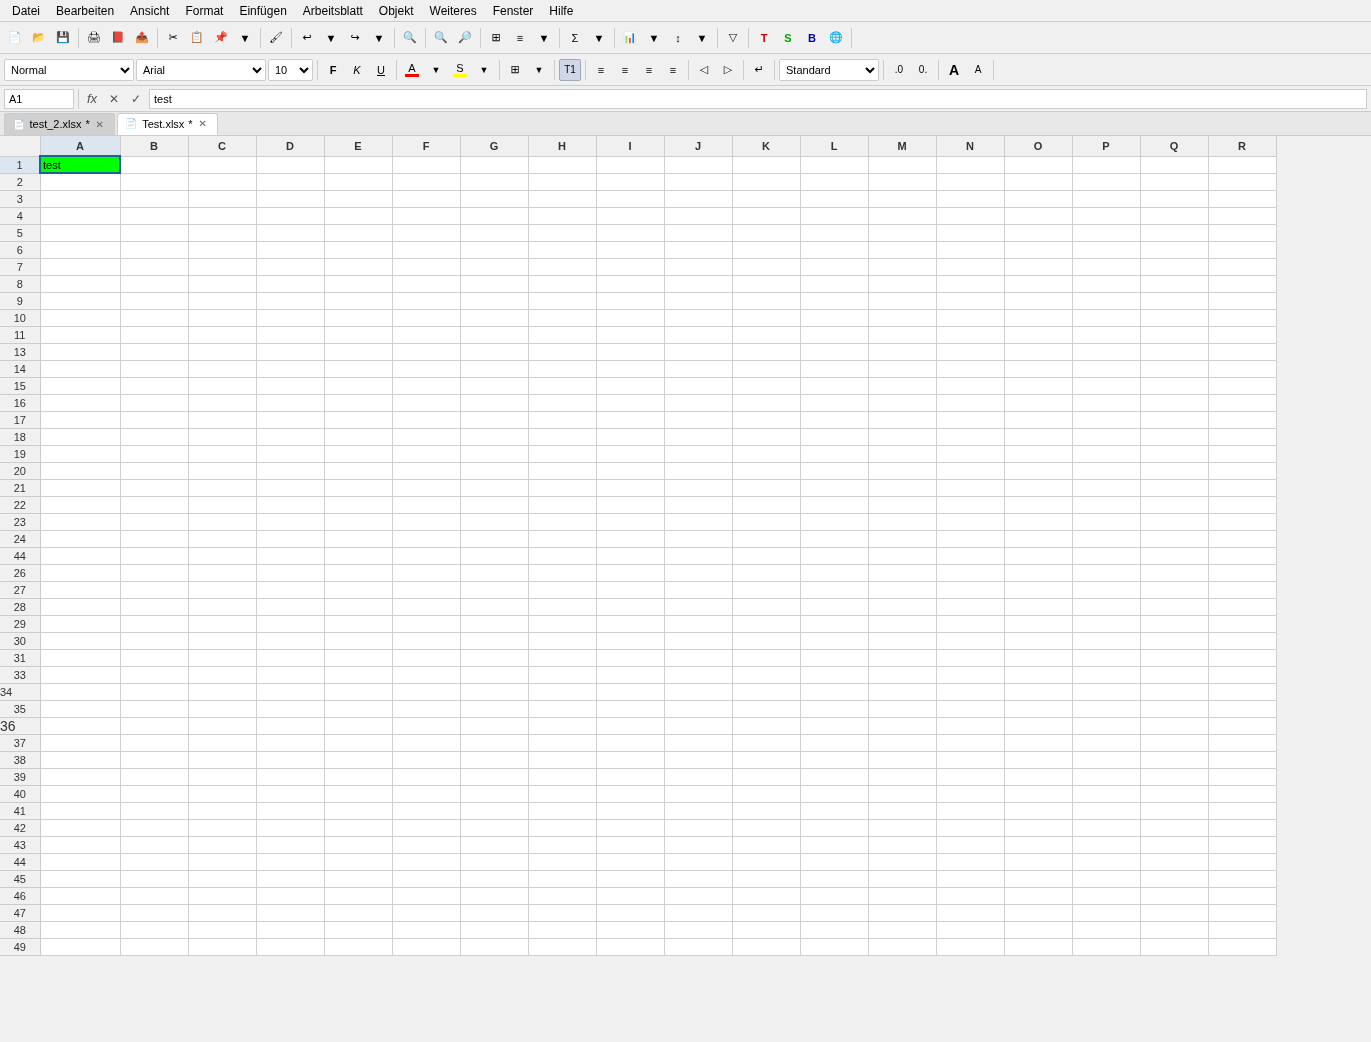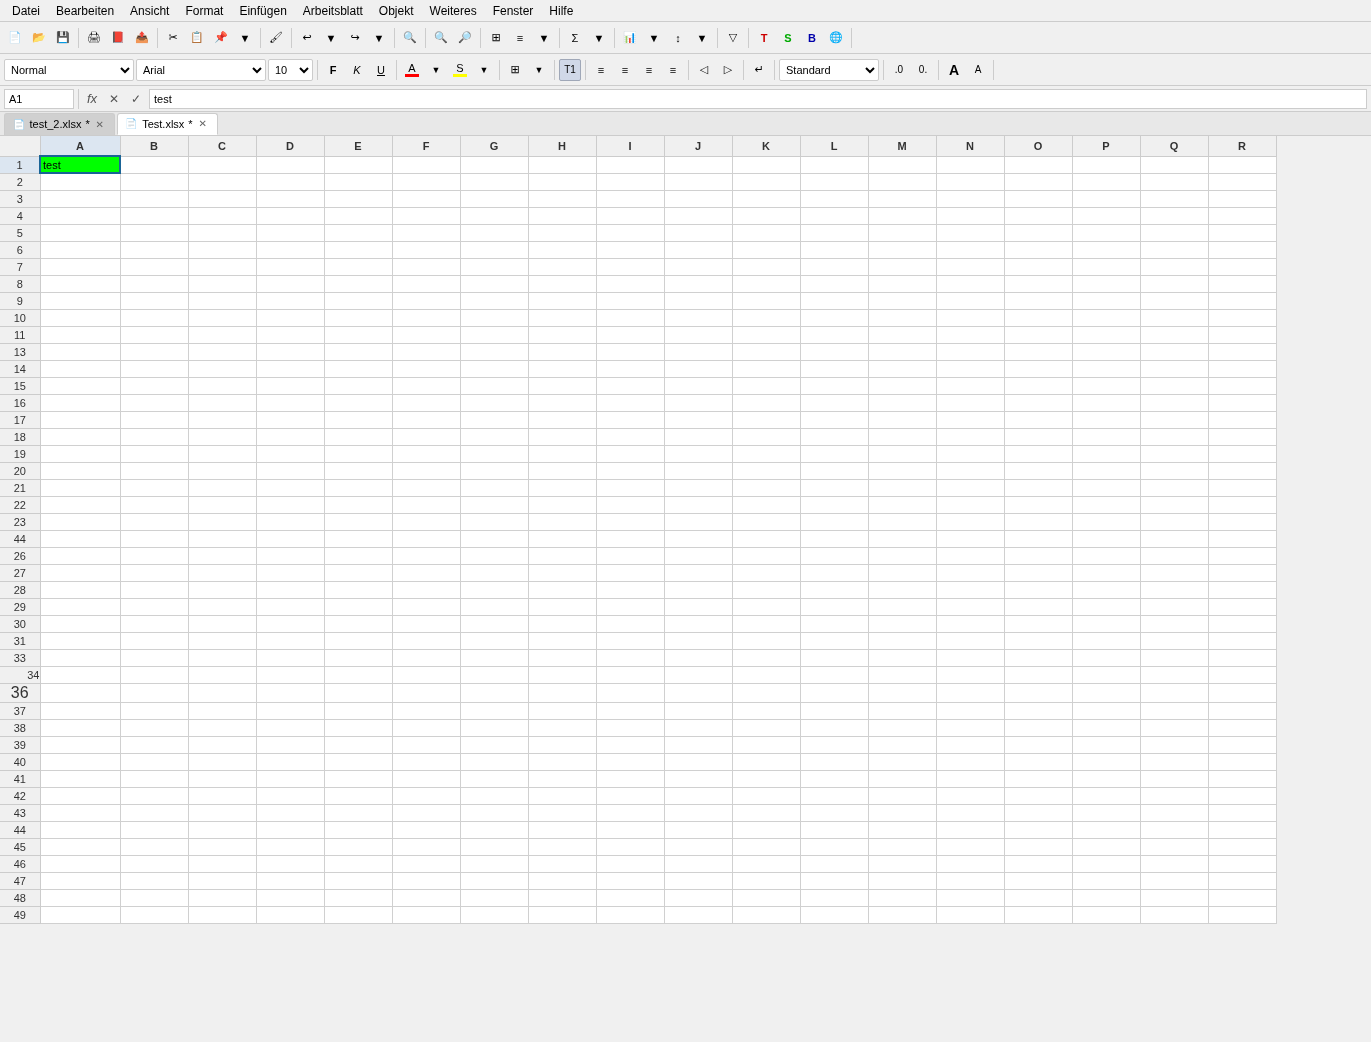--- a/index.html
+++ b/index.html
@@ -885,20 +885,41 @@
             <td style="width: 68px; min-width: 68px; height: 17px; border-right: 1px solid rgb(208, 208, 208); border-bottom: 1px solid rgb(208, 208, 208); font-size: 11px; padding: 0px 2px; overflow: hidden; background: white; cursor: cell;"></td>
             <td style="width: 68px; min-width: 68px; height: 17px; border-right: 1px solid rgb(208, 208, 208); border-bottom: 1px solid rgb(208, 208, 208); font-size: 11px; padding: 0px 2px; overflow: hidden; background: white; cursor: cell;"></td>
             <td style="width: 68px; min-width: 68px; height: 17px; border-right: 1px solid rgb(208, 208, 208); border-bottom: 1px solid rgb(208, 208, 208); font-size: 11px; padding: 0px 2px; overflow: hidden; background: white; cursor: cell;"></td>
             <td style="width: 68px; min-width: 68px; height: 17px; border-right: 1px solid rgb(208, 208, 208); border-bottom: 1px solid rgb(208, 208, 208); font-size: 11px; padding: 0px 2px; overflow: hidden; background: white; cursor: cell;"></td>
             <td style="width: 68px; min-width: 68px; height: 17px; border-right: 1px solid rgb(208, 208, 208); border-bottom: 1px solid rgb(208, 208, 208); font-size: 11px; padding: 0px 2px; overflow: hidden; background: white; cursor: cell;"></td>
             <td style="width: 68px; min-width: 68px; height: 17px; border-right: 1px solid rgb(208, 208, 208); border-bottom: 1px solid rgb(208, 208, 208); font-size: 11px; padding: 0px 2px; overflow: hidden; background: white; cursor: cell;"></td>
             <td style="width: 68px; min-width: 68px; height: 17px; border-right: 1px solid rgb(208, 208, 208); border-bottom: 1px solid rgb(208, 208, 208); font-size: 11px; padding: 0px 2px; overflow: hidden; background: white; cursor: cell;"></td>
             <td style="width: 68px; min-width: 68px; height: 17px; border-right: 1px solid rgb(208, 208, 208); border-bottom: 1px solid rgb(208, 208, 208); font-size: 11px; padding: 0px 2px; overflow: hidden; background: white; cursor: cell;"></td>
           </tr>
           <tr>
+            <td style="width: 40px; min-width: 40px; height: 17px; border-right: 1px solid rgb(204, 204, 204); border-bottom: 1px solid rgb(204, 204, 204); background: rgb(240, 240, 240); text-align: center; font-size: 11px; color: rgb(51, 51, 51); cursor: pointer;">24</td>
+            <td style="width: 80px; min-width: 80px; height: 17px; border-right: 1px solid rgb(208, 208, 208); border-bottom: 1px solid rgb(208, 208, 208); font-size: 11px; padding: 0px 2px; overflow: hidden; background: white; cursor: cell;"></td>
+            <td style="width: 68px; min-width: 68px; height: 17px; border-right: 1px solid rgb(208, 208, 208); border-bottom: 1px solid rgb(208, 208, 208); font-size: 11px; padding: 0px 2px; overflow: hidden; background: white; cursor: cell;"></td>
+            <td style="width: 68px; min-width: 68px; height: 17px; border-right: 1px solid rgb(208, 208, 208); border-bottom: 1px solid rgb(208, 208, 208); font-size: 11px; padding: 0px 2px; overflow: hidden; background: white; cursor: cell;"></td>
+            <td style="width: 68px; min-width: 68px; height: 17px; border-right: 1px solid rgb(208, 208, 208); border-bottom: 1px solid rgb(208, 208, 208); font-size: 11px; padding: 0px 2px; overflow: hidden; background: white; cursor: cell;"></td>
+            <td style="width: 68px; min-width: 68px; height: 17px; border-right: 1px solid rgb(208, 208, 208); border-bottom: 1px solid rgb(208, 208, 208); font-size: 11px; padding: 0px 2px; overflow: hidden; background: white; cursor: cell;"></td>
+            <td style="width: 68px; min-width: 68px; height: 17px; border-right: 1px solid rgb(208, 208, 208); border-bottom: 1px solid rgb(208, 208, 208); font-size: 11px; padding: 0px 2px; overflow: hidden; background: white; cursor: cell;"></td>
+            <td style="width: 68px; min-width: 68px; height: 17px; border-right: 1px solid rgb(208, 208, 208); border-bottom: 1px solid rgb(208, 208, 208); font-size: 11px; padding: 0px 2px; overflow: hidden; background: white; cursor: cell;"></td>
+            <td style="width: 68px; min-width: 68px; height: 17px; border-right: 1px solid rgb(208, 208, 208); border-bottom: 1px solid rgb(208, 208, 208); font-size: 11px; padding: 0px 2px; overflow: hidden; background: white; cursor: cell;"></td>
+            <td style="width: 68px; min-width: 68px; height: 17px; border-right: 1px solid rgb(208, 208, 208); border-bottom: 1px solid rgb(208, 208, 208); font-size: 11px; padding: 0px 2px; overflow: hidden; background: white; cursor: cell;"></td>
+            <td style="width: 68px; min-width: 68px; height: 17px; border-right: 1px solid rgb(208, 208, 208); border-bottom: 1px solid rgb(208, 208, 208); font-size: 11px; padding: 0px 2px; overflow: hidden; background: white; cursor: cell;"></td>
+            <td style="width: 68px; min-width: 68px; height: 17px; border-right: 1px solid rgb(208, 208, 208); border-bottom: 1px solid rgb(208, 208, 208); font-size: 11px; padding: 0px 2px; overflow: hidden; background: white; cursor: cell;"></td>
+            <td style="width: 68px; min-width: 68px; height: 17px; border-right: 1px solid rgb(208, 208, 208); border-bottom: 1px solid rgb(208, 208, 208); font-size: 11px; padding: 0px 2px; overflow: hidden; background: white; cursor: cell;"></td>
+            <td style="width: 68px; min-width: 68px; height: 17px; border-right: 1px solid rgb(208, 208, 208); border-bottom: 1px solid rgb(208, 208, 208); font-size: 11px; padding: 0px 2px; overflow: hidden; background: white; cursor: cell;"></td>
+            <td style="width: 68px; min-width: 68px; height: 17px; border-right: 1px solid rgb(208, 208, 208); border-bottom: 1px solid rgb(208, 208, 208); font-size: 11px; padding: 0px 2px; overflow: hidden; background: white; cursor: cell;"></td>
+            <td style="width: 68px; min-width: 68px; height: 17px; border-right: 1px solid rgb(208, 208, 208); border-bottom: 1px solid rgb(208, 208, 208); font-size: 11px; padding: 0px 2px; overflow: hidden; background: white; cursor: cell;"></td>
+            <td style="width: 68px; min-width: 68px; height: 17px; border-right: 1px solid rgb(208, 208, 208); border-bottom: 1px solid rgb(208, 208, 208); font-size: 11px; padding: 0px 2px; overflow: hidden; background: white; cursor: cell;"></td>
+            <td style="width: 68px; min-width: 68px; height: 17px; border-right: 1px solid rgb(208, 208, 208); border-bottom: 1px solid rgb(208, 208, 208); font-size: 11px; padding: 0px 2px; overflow: hidden; background: white; cursor: cell;"></td>
+            <td style="width: 68px; min-width: 68px; height: 17px; border-right: 1px solid rgb(208, 208, 208); border-bottom: 1px solid rgb(208, 208, 208); font-size: 11px; padding: 0px 2px; overflow: hidden; background: white; cursor: cell;"></td>
+          </tr>
+          <tr>
             <td style="width: 40px; min-width: 40px; height: 17px; border-right: 1px solid rgb(204, 204, 204); border-bottom: 1px solid rgb(204, 204, 204); background: rgb(240, 240, 240); text-align: center; font-size: 11px; color: rgb(51, 51, 51); cursor: pointer;">44</td>
             <td style="width: 80px; min-width: 80px; height: 17px; border-right: 1px solid rgb(208, 208, 208); border-bottom: 1px solid rgb(208, 208, 208); font-size: 11px; padding: 0px 2px; overflow: hidden; background: white; cursor: cell;"></td>
             <td style="width: 68px; min-width: 68px; height: 17px; border-right: 1px solid rgb(208, 208, 208); border-bottom: 1px solid rgb(208, 208, 208); font-size: 11px; padding: 0px 2px; overflow: hidden; background: white; cursor: cell;"></td>
             <td style="width: 68px; min-width: 68px; height: 17px; border-right: 1px solid rgb(208, 208, 208); border-bottom: 1px solid rgb(208, 208, 208); font-size: 11px; padding: 0px 2px; overflow: hidden; background: white; cursor: cell;"></td>
             <td style="width: 68px; min-width: 68px; height: 17px; border-right: 1px solid rgb(208, 208, 208); border-bottom: 1px solid rgb(208, 208, 208); font-size: 11px; padding: 0px 2px; overflow: hidden; background: white; cursor: cell;"></td>
             <td style="width: 68px; min-width: 68px; height: 17px; border-right: 1px solid rgb(208, 208, 208); border-bottom: 1px solid rgb(208, 208, 208); font-size: 11px; padding: 0px 2px; overflow: hidden; background: white; cursor: cell;"></td>
             <td style="width: 68px; min-width: 68px; height: 17px; border-right: 1px solid rgb(208, 208, 208); border-bottom: 1px solid rgb(208, 208, 208); font-size: 11px; padding: 0px 2px; overflow: hidden; background: white; cursor: cell;"></td>
             <td style="width: 68px; min-width: 68px; height: 17px; border-right: 1px solid rgb(208, 208, 208); border-bottom: 1px solid rgb(208, 208, 208); font-size: 11px; padding: 0px 2px; overflow: hidden; background: white; cursor: cell;"></td>
             <td style="width: 68px; min-width: 68px; height: 17px; border-right: 1px solid rgb(208, 208, 208); border-bottom: 1px solid rgb(208, 208, 208); font-size: 11px; padding: 0px 2px; overflow: hidden; background: white; cursor: cell;"></td>
             <td style="width: 68px; min-width: 68px; height: 17px; border-right: 1px solid rgb(208, 208, 208); border-bottom: 1px solid rgb(208, 208, 208); font-size: 11px; padding: 0px 2px; overflow: hidden; background: white; cursor: cell;"></td>
@@ -1053,42 +1074,63 @@
             <td style="width: 68px; min-width: 68px; height: 17px; border-right: 1px solid rgb(208, 208, 208); border-bottom: 1px solid rgb(208, 208, 208); font-size: 11px; padding: 0px 2px; overflow: hidden; background: white; cursor: cell;"></td>
             <td style="width: 68px; min-width: 68px; height: 17px; border-right: 1px solid rgb(208, 208, 208); border-bottom: 1px solid rgb(208, 208, 208); font-size: 11px; padding: 0px 2px; overflow: hidden; background: white; cursor: cell;"></td>
             <td style="width: 68px; min-width: 68px; height: 17px; border-right: 1px solid rgb(208, 208, 208); border-bottom: 1px solid rgb(208, 208, 208); font-size: 11px; padding: 0px 2px; overflow: hidden; background: white; cursor: cell;"></td>
             <td style="width: 68px; min-width: 68px; height: 17px; border-right: 1px solid rgb(208, 208, 208); border-bottom: 1px solid rgb(208, 208, 208); font-size: 11px; padding: 0px 2px; overflow: hidden; background: white; cursor: cell;"></td>
             <td style="width: 68px; min-width: 68px; height: 17px; border-right: 1px solid rgb(208, 208, 208); border-bottom: 1px solid rgb(208, 208, 208); font-size: 11px; padding: 0px 2px; overflow: hidden; background: white; cursor: cell;"></td>
             <td style="width: 68px; min-width: 68px; height: 17px; border-right: 1px solid rgb(208, 208, 208); border-bottom: 1px solid rgb(208, 208, 208); font-size: 11px; padding: 0px 2px; overflow: hidden; background: white; cursor: cell;"></td>
             <td style="width: 68px; min-width: 68px; height: 17px; border-right: 1px solid rgb(208, 208, 208); border-bottom: 1px solid rgb(208, 208, 208); font-size: 11px; padding: 0px 2px; overflow: hidden; background: white; cursor: cell;"></td>
             <td style="width: 68px; min-width: 68px; height: 17px; border-right: 1px solid rgb(208, 208, 208); border-bottom: 1px solid rgb(208, 208, 208); font-size: 11px; padding: 0px 2px; overflow: hidden; background: white; cursor: cell;"></td>
           </tr>
           <tr>
-            <td style="width: 40px; min-width: 40px; height: 17px; border-right: 1px solid rgb(204, 204, 204); border-bottom: 1px solid rgb(204, 204, 204); background: rgb(240, 240, 240); text-align: right; font-size: 11px; color: rgb(51, 51, 51); cursor: pointer; margin-left: 44px;">34</td>
-            <td style="width: 80px; min-width: 80px; height: 17px; border-right: 1px solid rgb(208, 208, 208); border-bottom: 1px solid rgb(208, 208, 208); font-size: 11px; padding: 0px 2px; overflow: hidden; background: white; cursor: cell;"></td>
-            <td style="width: 68px; min-width: 68px; height: 17px; border-right: 1px solid rgb(208, 208, 208); border-bottom: 1px solid rgb(208, 208, 208); font-size: 11px; padding: 0px 2px; overflow: hidden; background: white; cursor: cell;"></td>
-            <td style="width: 68px; min-width: 68px; height: 17px; border-right: 1px solid rgb(208, 208, 208); border-bottom: 1px solid rgb(208, 208, 208); font-size: 11px; padding: 0px 2px; overflow: hidden; background: white; cursor: cell;"></td>
-            <td style="width: 68px; min-width: 68px; height: 17px; border-right: 1px solid rgb(208, 208, 208); border-bottom: 1px solid rgb(208, 208, 208); font-size: 11px; padding: 0px 2px; overflow: hidden; background: white; cursor: cell;"></td>
-            <td style="width: 68px; min-width: 68px; height: 17px; border-right: 1px solid rgb(208, 208, 208); border-bottom: 1px solid rgb(208, 208, 208); font-size: 11px; padding: 0px 2px; overflow: hidden; background: white; cursor: cell;"></td>
-            <td style="width: 68px; min-width: 68px; height: 17px; border-right: 1px solid rgb(208, 208, 208); border-bottom: 1px solid rgb(208, 208, 208); font-size: 11px; padding: 0px 2px; overflow: hidden; background: white; cursor: cell;"></td>
-            <td style="width: 68px; min-width: 68px; height: 17px; border-right: 1px solid rgb(208, 208, 208); border-bottom: 1px solid rgb(208, 208, 208); font-size: 11px; padding: 0px 2px; overflow: hidden; background: white; cursor: cell;"></td>
-            <td style="width: 68px; min-width: 68px; height: 17px; border-right: 1px solid rgb(208, 208, 208); border-bottom: 1px solid rgb(208, 208, 208); font-size: 11px; padding: 0px 2px; overflow: hidden; background: white; cursor: cell;"></td>
-            <td style="width: 68px; min-width: 68px; height: 17px; border-right: 1px solid rgb(208, 208, 208); border-bottom: 1px solid rgb(208, 208, 208); font-size: 11px; padding: 0px 2px; overflow: hidden; background: white; cursor: cell;"></td>
-            <td style="width: 68px; min-width: 68px; height: 17px; border-right: 1px solid rgb(208, 208, 208); border-bottom: 1px solid rgb(208, 208, 208); font-size: 11px; padding: 0px 2px; overflow: hidden; background: white; cursor: cell;"></td>
-            <td style="width: 68px; min-width: 68px; height: 17px; border-right: 1px solid rgb(208, 208, 208); border-bottom: 1px solid rgb(208, 208, 208); font-size: 11px; padding: 0px 2px; overflow: hidden; background: white; cursor: cell;"></td>
-            <td style="width: 68px; min-width: 68px; height: 17px; border-right: 1px solid rgb(208, 208, 208); border-bottom: 1px solid rgb(208, 208, 208); font-size: 11px; padding: 0px 2px; overflow: hidden; background: white; cursor: cell;"></td>
-            <td style="width: 68px; min-width: 68px; height: 17px; border-right: 1px solid rgb(208, 208, 208); border-bottom: 1px solid rgb(208, 208, 208); font-size: 11px; padding: 0px 2px; overflow: hidden; background: white; cursor: cell;"></td>
-            <td style="width: 68px; min-width: 68px; height: 17px; border-right: 1px solid rgb(208, 208, 208); border-bottom: 1px solid rgb(208, 208, 208); font-size: 11px; padding: 0px 2px; overflow: hidden; background: white; cursor: cell;"></td>
-            <td style="width: 68px; min-width: 68px; height: 17px; border-right: 1px solid rgb(208, 208, 208); border-bottom: 1px solid rgb(208, 208, 208); font-size: 11px; padding: 0px 2px; overflow: hidden; background: white; cursor: cell;"></td>
-            <td style="width: 68px; min-width: 68px; height: 17px; border-right: 1px solid rgb(208, 208, 208); border-bottom: 1px solid rgb(208, 208, 208); font-size: 11px; padding: 0px 2px; overflow: hidden; background: white; cursor: cell;"></td>
-            <td style="width: 68px; min-width: 68px; height: 17px; border-right: 1px solid rgb(208, 208, 208); border-bottom: 1px solid rgb(208, 208, 208); font-size: 11px; padding: 0px 2px; overflow: hidden; background: white; cursor: cell;"></td>
-            <td style="width: 68px; min-width: 68px; height: 17px; border-right: 1px solid rgb(208, 208, 208); border-bottom: 1px solid rgb(208, 208, 208); font-size: 11px; padding: 0px 2px; overflow: hidden; background: white; cursor: cell;"></td>
-          </tr>
-          <tr>
-            <td style="width: 40px; min-width: 40px; height: 17px; border-right: 1px solid rgb(204, 204, 204); border-bottom: 1px solid rgb(204, 204, 204); background: rgb(240, 240, 240); text-align: center; font-size: 16px; color: rgb(51, 51, 51); cursor: pointer; margin-left: 33px;">36</td>
+            <td style="width: 40px; min-width: 40px; height: 17px; border-right: 1px solid rgb(204, 204, 204); border-bottom: 1px solid rgb(204, 204, 204); background: rgb(240, 240, 240); text-align: left; font-size: 11px; color: rgb(51, 51, 51); cursor: pointer; margin-left: 44px;">34</td>
+            <td style="width: 80px; min-width: 80px; height: 17px; border-right: 1px solid rgb(208, 208, 208); border-bottom: 1px solid rgb(208, 208, 208); font-size: 11px; padding: 0px 2px; overflow: hidden; background: white; cursor: cell;"></td>
+            <td style="width: 68px; min-width: 68px; height: 17px; border-right: 1px solid rgb(208, 208, 208); border-bottom: 1px solid rgb(208, 208, 208); font-size: 11px; padding: 0px 2px; overflow: hidden; background: white; cursor: cell;"></td>
+            <td style="width: 68px; min-width: 68px; height: 17px; border-right: 1px solid rgb(208, 208, 208); border-bottom: 1px solid rgb(208, 208, 208); font-size: 11px; padding: 0px 2px; overflow: hidden; background: white; cursor: cell;"></td>
+            <td style="width: 68px; min-width: 68px; height: 17px; border-right: 1px solid rgb(208, 208, 208); border-bottom: 1px solid rgb(208, 208, 208); font-size: 11px; padding: 0px 2px; overflow: hidden; background: white; cursor: cell;"></td>
+            <td style="width: 68px; min-width: 68px; height: 17px; border-right: 1px solid rgb(208, 208, 208); border-bottom: 1px solid rgb(208, 208, 208); font-size: 11px; padding: 0px 2px; overflow: hidden; background: white; cursor: cell;"></td>
+            <td style="width: 68px; min-width: 68px; height: 17px; border-right: 1px solid rgb(208, 208, 208); border-bottom: 1px solid rgb(208, 208, 208); font-size: 11px; padding: 0px 2px; overflow: hidden; background: white; cursor: cell;"></td>
+            <td style="width: 68px; min-width: 68px; height: 17px; border-right: 1px solid rgb(208, 208, 208); border-bottom: 1px solid rgb(208, 208, 208); font-size: 11px; padding: 0px 2px; overflow: hidden; background: white; cursor: cell;"></td>
+            <td style="width: 68px; min-width: 68px; height: 17px; border-right: 1px solid rgb(208, 208, 208); border-bottom: 1px solid rgb(208, 208, 208); font-size: 11px; padding: 0px 2px; overflow: hidden; background: white; cursor: cell;"></td>
+            <td style="width: 68px; min-width: 68px; height: 17px; border-right: 1px solid rgb(208, 208, 208); border-bottom: 1px solid rgb(208, 208, 208); font-size: 11px; padding: 0px 2px; overflow: hidden; background: white; cursor: cell;"></td>
+            <td style="width: 68px; min-width: 68px; height: 17px; border-right: 1px solid rgb(208, 208, 208); border-bottom: 1px solid rgb(208, 208, 208); font-size: 11px; padding: 0px 2px; overflow: hidden; background: white; cursor: cell;"></td>
+            <td style="width: 68px; min-width: 68px; height: 17px; border-right: 1px solid rgb(208, 208, 208); border-bottom: 1px solid rgb(208, 208, 208); font-size: 11px; padding: 0px 2px; overflow: hidden; background: white; cursor: cell;"></td>
+            <td style="width: 68px; min-width: 68px; height: 17px; border-right: 1px solid rgb(208, 208, 208); border-bottom: 1px solid rgb(208, 208, 208); font-size: 11px; padding: 0px 2px; overflow: hidden; background: white; cursor: cell;"></td>
+            <td style="width: 68px; min-width: 68px; height: 17px; border-right: 1px solid rgb(208, 208, 208); border-bottom: 1px solid rgb(208, 208, 208); font-size: 11px; padding: 0px 2px; overflow: hidden; background: white; cursor: cell;"></td>
+            <td style="width: 68px; min-width: 68px; height: 17px; border-right: 1px solid rgb(208, 208, 208); border-bottom: 1px solid rgb(208, 208, 208); font-size: 11px; padding: 0px 2px; overflow: hidden; background: white; cursor: cell;"></td>
+            <td style="width: 68px; min-width: 68px; height: 17px; border-right: 1px solid rgb(208, 208, 208); border-bottom: 1px solid rgb(208, 208, 208); font-size: 11px; padding: 0px 2px; overflow: hidden; background: white; cursor: cell;"></td>
+            <td style="width: 68px; min-width: 68px; height: 17px; border-right: 1px solid rgb(208, 208, 208); border-bottom: 1px solid rgb(208, 208, 208); font-size: 11px; padding: 0px 2px; overflow: hidden; background: white; cursor: cell;"></td>
+            <td style="width: 68px; min-width: 68px; height: 17px; border-right: 1px solid rgb(208, 208, 208); border-bottom: 1px solid rgb(208, 208, 208); font-size: 11px; padding: 0px 2px; overflow: hidden; background: white; cursor: cell;"></td>
+            <td style="width: 68px; min-width: 68px; height: 17px; border-right: 1px solid rgb(208, 208, 208); border-bottom: 1px solid rgb(208, 208, 208); font-size: 11px; padding: 0px 2px; overflow: hidden; background: white; cursor: cell;"></td>
+          </tr>
+          <tr>
+            <td style="width: 40px; min-width: 40px; height: 17px; border-right: 1px solid rgb(204, 204, 204); border-bottom: 1px solid rgb(204, 204, 204); background: rgb(240, 240, 240); text-align: center; font-size: 11px; color: rgb(51, 51, 51); cursor: pointer;">35</td>
+            <td style="width: 80px; min-width: 80px; height: 17px; border-right: 1px solid rgb(208, 208, 208); border-bottom: 1px solid rgb(208, 208, 208); font-size: 11px; padding: 0px 2px; overflow: hidden; background: white; cursor: cell;"></td>
+            <td style="width: 68px; min-width: 68px; height: 17px; border-right: 1px solid rgb(208, 208, 208); border-bottom: 1px solid rgb(208, 208, 208); font-size: 11px; padding: 0px 2px; overflow: hidden; background: white; cursor: cell;"></td>
+            <td style="width: 68px; min-width: 68px; height: 17px; border-right: 1px solid rgb(208, 208, 208); border-bottom: 1px solid rgb(208, 208, 208); font-size: 11px; padding: 0px 2px; overflow: hidden; background: white; cursor: cell;"></td>
+            <td style="width: 68px; min-width: 68px; height: 17px; border-right: 1px solid rgb(208, 208, 208); border-bottom: 1px solid rgb(208, 208, 208); font-size: 11px; padding: 0px 2px; overflow: hidden; background: white; cursor: cell;"></td>
+            <td style="width: 68px; min-width: 68px; height: 17px; border-right: 1px solid rgb(208, 208, 208); border-bottom: 1px solid rgb(208, 208, 208); font-size: 11px; padding: 0px 2px; overflow: hidden; background: white; cursor: cell;"></td>
+            <td style="width: 68px; min-width: 68px; height: 17px; border-right: 1px solid rgb(208, 208, 208); border-bottom: 1px solid rgb(208, 208, 208); font-size: 11px; padding: 0px 2px; overflow: hidden; background: white; cursor: cell;"></td>
+            <td style="width: 68px; min-width: 68px; height: 17px; border-right: 1px solid rgb(208, 208, 208); border-bottom: 1px solid rgb(208, 208, 208); font-size: 11px; padding: 0px 2px; overflow: hidden; background: white; cursor: cell;"></td>
+            <td style="width: 68px; min-width: 68px; height: 17px; border-right: 1px solid rgb(208, 208, 208); border-bottom: 1px solid rgb(208, 208, 208); font-size: 11px; padding: 0px 2px; overflow: hidden; background: white; cursor: cell;"></td>
+            <td style="width: 68px; min-width: 68px; height: 17px; border-right: 1px solid rgb(208, 208, 208); border-bottom: 1px solid rgb(208, 208, 208); font-size: 11px; padding: 0px 2px; overflow: hidden; background: white; cursor: cell;"></td>
+            <td style="width: 68px; min-width: 68px; height: 17px; border-right: 1px solid rgb(208, 208, 208); border-bottom: 1px solid rgb(208, 208, 208); font-size: 11px; padding: 0px 2px; overflow: hidden; background: white; cursor: cell;"></td>
+            <td style="width: 68px; min-width: 68px; height: 17px; border-right: 1px solid rgb(208, 208, 208); border-bottom: 1px solid rgb(208, 208, 208); font-size: 11px; padding: 0px 2px; overflow: hidden; background: white; cursor: cell;"></td>
+            <td style="width: 68px; min-width: 68px; height: 17px; border-right: 1px solid rgb(208, 208, 208); border-bottom: 1px solid rgb(208, 208, 208); font-size: 11px; padding: 0px 2px; overflow: hidden; background: white; cursor: cell;"></td>
+            <td style="width: 68px; min-width: 68px; height: 17px; border-right: 1px solid rgb(208, 208, 208); border-bottom: 1px solid rgb(208, 208, 208); font-size: 11px; padding: 0px 2px; overflow: hidden; background: white; cursor: cell;"></td>
+            <td style="width: 68px; min-width: 68px; height: 17px; border-right: 1px solid rgb(208, 208, 208); border-bottom: 1px solid rgb(208, 208, 208); font-size: 11px; padding: 0px 2px; overflow: hidden; background: white; cursor: cell;"></td>
+            <td style="width: 68px; min-width: 68px; height: 17px; border-right: 1px solid rgb(208, 208, 208); border-bottom: 1px solid rgb(208, 208, 208); font-size: 11px; padding: 0px 2px; overflow: hidden; background: white; cursor: cell;"></td>
+            <td style="width: 68px; min-width: 68px; height: 17px; border-right: 1px solid rgb(208, 208, 208); border-bottom: 1px solid rgb(208, 208, 208); font-size: 11px; padding: 0px 2px; overflow: hidden; background: white; cursor: cell;"></td>
+            <td style="width: 68px; min-width: 68px; height: 17px; border-right: 1px solid rgb(208, 208, 208); border-bottom: 1px solid rgb(208, 208, 208); font-size: 11px; padding: 0px 2px; overflow: hidden; background: white; cursor: cell;"></td>
+            <td style="width: 68px; min-width: 68px; height: 17px; border-right: 1px solid rgb(208, 208, 208); border-bottom: 1px solid rgb(208, 208, 208); font-size: 11px; padding: 0px 2px; overflow: hidden; background: white; cursor: cell;"></td>
+          </tr>
+          <tr>
+            <td style="width: 40px; min-width: 40px; height: 17px; border-right: 1px solid rgb(204, 204, 204); border-bottom: 1px solid rgb(204, 204, 204); background: rgb(240, 240, 240); font-size: 14px; color: rgb(51, 51, 51); cursor: pointer; margin-left: 33px;">36</td>
             <td style="width: 80px; min-width: 80px; height: 17px; border-right: 1px solid rgb(208, 208, 208); border-bottom: 1px solid rgb(208, 208, 208); font-size: 11px; padding: 0px 2px; overflow: hidden; background: white; cursor: cell;"></td>
             <td style="width: 68px; min-width: 68px; height: 17px; border-right: 1px solid rgb(208, 208, 208); border-bottom: 1px solid rgb(208, 208, 208); font-size: 11px; padding: 0px 2px; overflow: hidden; background: white; cursor: cell;"></td>
             <td style="width: 68px; min-width: 68px; height: 17px; border-right: 1px solid rgb(208, 208, 208); border-bottom: 1px solid rgb(208, 208, 208); font-size: 11px; padding: 0px 2px; overflow: hidden; background: white; cursor: cell;"></td>
             <td style="width: 68px; min-width: 68px; height: 17px; border-right: 1px solid rgb(208, 208, 208); border-bottom: 1px solid rgb(208, 208, 208); font-size: 11px; padding: 0px 2px; overflow: hidden; background: white; cursor: cell;"></td>
             <td style="width: 68px; min-width: 68px; height: 17px; border-right: 1px solid rgb(208, 208, 208); border-bottom: 1px solid rgb(208, 208, 208); font-size: 11px; padding: 0px 2px; overflow: hidden; background: white; cursor: cell;"></td>
             <td style="width: 68px; min-width: 68px; height: 17px; border-right: 1px solid rgb(208, 208, 208); border-bottom: 1px solid rgb(208, 208, 208); font-size: 11px; padding: 0px 2px; overflow: hidden; background: white; cursor: cell;"></td>
             <td style="width: 68px; min-width: 68px; height: 17px; border-right: 1px solid rgb(208, 208, 208); border-bottom: 1px solid rgb(208, 208, 208); font-size: 11px; padding: 0px 2px; overflow: hidden; background: white; cursor: cell;"></td>
             <td style="width: 68px; min-width: 68px; height: 17px; border-right: 1px solid rgb(208, 208, 208); border-bottom: 1px solid rgb(208, 208, 208); font-size: 11px; padding: 0px 2px; overflow: hidden; background: white; cursor: cell;"></td>
             <td style="width: 68px; min-width: 68px; height: 17px; border-right: 1px solid rgb(208, 208, 208); border-bottom: 1px solid rgb(208, 208, 208); font-size: 11px; padding: 0px 2px; overflow: hidden; background: white; cursor: cell;"></td>
             <td style="width: 68px; min-width: 68px; height: 17px; border-right: 1px solid rgb(208, 208, 208); border-bottom: 1px solid rgb(208, 208, 208); font-size: 11px; padding: 0px 2px; overflow: hidden; background: white; cursor: cell;"></td>

